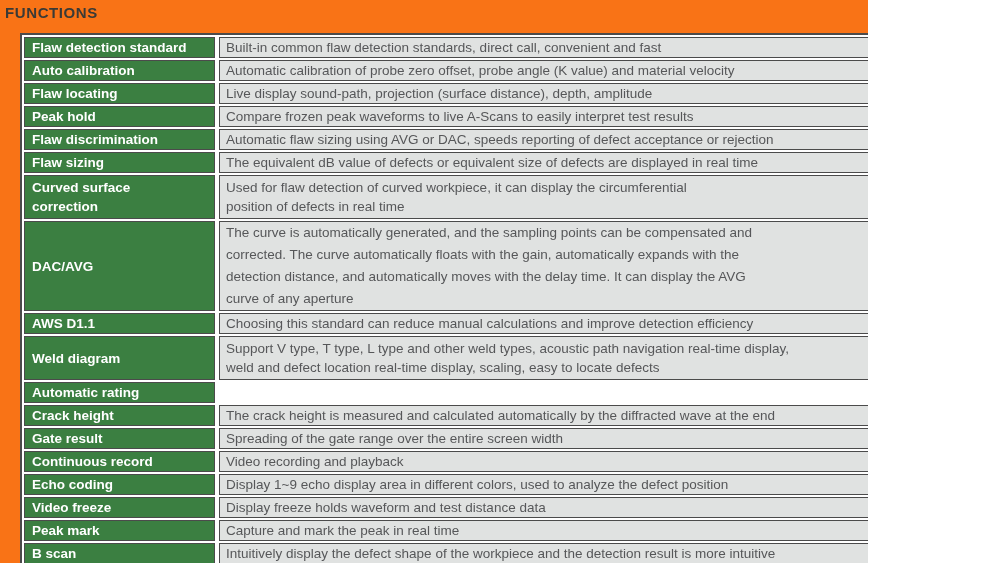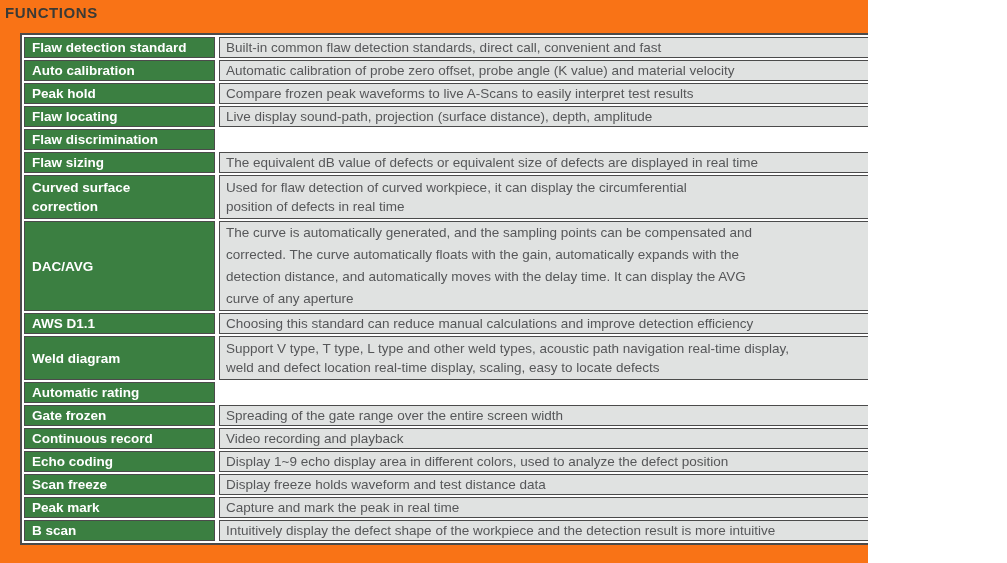--- a/index.html
+++ b/index.html
@@ -81,29 +81,30 @@
   <div class="func-table">
       <div class="row lines-1">
         <div class="fname">Flaw detection standard</div>
         <div class="fdesc">Built-in common flaw detection standards, direct call, convenient and fast</div>
       </div>
       <div class="row lines-1">
         <div class="fname">Auto calibration</div>
         <div class="fdesc">Automatic calibration of probe zero offset, probe angle (K value) and material velocity</div>
       </div>
       <div class="row lines-1">
+        <div class="fname">Flaw locating</div>
+        <div class="fdesc">Live display sound-path, projection (surface distance), depth, amplitude</div>
+      </div>
+      <div class="row lines-1">
         <div class="fname">Peak hold</div>
         <div class="fdesc">Compare frozen peak waveforms to live A-Scans to easily interpret test results</div>
       </div>
       <div class="row lines-1">
-        <div class="fname">Flaw locating</div>
-        <div class="fdesc">Live display sound-path, projection (surface distance), depth, amplitude</div>
-      </div>
-      <div class="row lines-1">
         <div class="fname">Flaw discrimination</div>
+        <div class="fdesc">Automatic flaw sizing using AVG or DAC, speeds reporting of defect acceptance or rejection</div>
       </div>
       <div class="row lines-1">
         <div class="fname">Flaw sizing</div>
         <div class="fdesc">The equivalent dB value of defects or equivalent size of defects are displayed in real time</div>
       </div>
       <div class="row lines-2">
         <div class="fname">Curved surface
 correction</div>
         <div class="fdesc">Used for flaw detection of curved workpiece, it can display the circumferential
 position of defects in real time</div>
@@ -121,33 +122,37 @@
       </div>
       <div class="row lines-2">
         <div class="fname">Weld diagram</div>
         <div class="fdesc">Support V type, T type, L type and other weld types, acoustic path navigation real-time display,
 weld and defect location real-time display, scaling, easy to locate defects</div>
       </div>
       <div class="row lines-1">
         <div class="fname">Automatic rating</div>
       </div>
       <div class="row lines-1">
-        <div class="fname">Gate frozen</div>
+        <div class="fname">Crack height</div>
+        <div class="fdesc">The crack height is measured and calculated automatically by the diffracted wave at the end</div>
+      </div>
+      <div class="row lines-1">
+        <div class="fname">Gate result</div>
         <div class="fdesc">Spreading of the gate range over the entire screen width</div>
       </div>
       <div class="row lines-1">
         <div class="fname">Continuous record</div>
         <div class="fdesc">Video recording and playback</div>
       </div>
       <div class="row lines-1">
         <div class="fname">Echo coding</div>
         <div class="fdesc">Display 1~9 echo display area in different colors, used to analyze the defect position</div>
       </div>
       <div class="row lines-1">
-        <div class="fname">Scan freeze</div>
+        <div class="fname">Video freeze</div>
         <div class="fdesc">Display freeze holds waveform and test distance data</div>
       </div>
       <div class="row lines-1">
         <div class="fname">Peak mark</div>
         <div class="fdesc">Capture and mark the peak in real time</div>
       </div>
       <div class="row lines-1">
         <div class="fname">B scan</div>
         <div class="fdesc">Intuitively display the defect shape of the workpiece and the detection result is more intuitive</div>
       </div>

